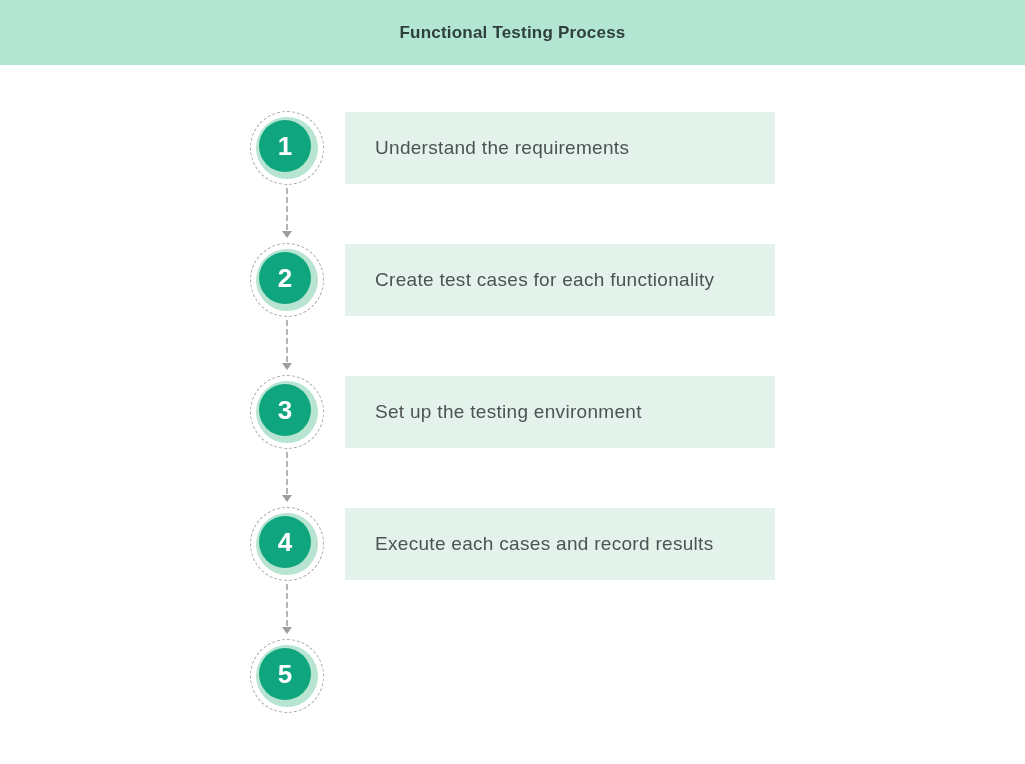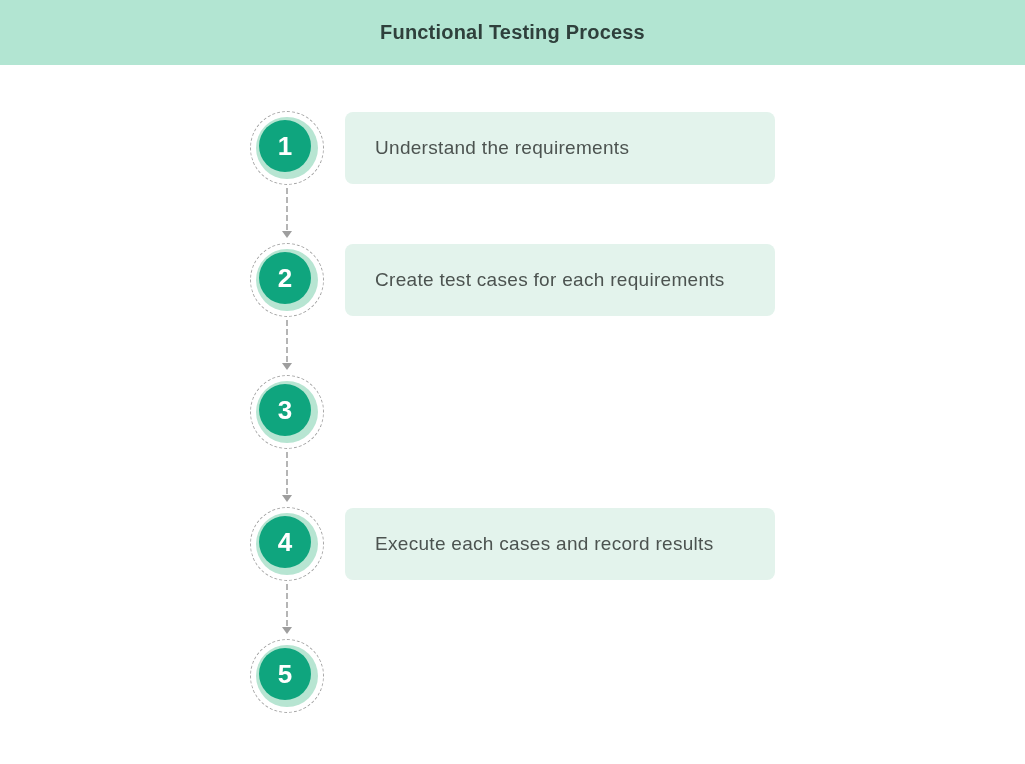--- a/index.html
+++ b/index.html
@@ -23,21 +23,21 @@
     overflow: hidden;
   }
   .page { position: relative; width: 1025px; height: 764px; }
   .header {
     position: absolute; top: 0; left: 0;
     width: 100%; height: 65px;
     background: var(--header-bg);
     display: flex; align-items: center; justify-content: center;
   }
   .title {
-    font-size: 20px; font-weight: 700;
+    font-size: 17px; font-weight: 700;
     color: var(--title-text);
     letter-spacing: 0.2px;
   }
   .steps {
     position: absolute; top: 111px; left: 250px;
   }
   .step {
     position: relative;
     display: flex; align-items: center;
     height: 74px;
@@ -81,21 +81,21 @@
     transform: translate(-2px, -2px);
   }
   .num {
     color: var(--number-text);
     font-size: 26px; font-weight: 700;
     line-height: 1;
   }
   .label-box {
     width: 430px; height: 72px;
     background: var(--box-bg);
-    border-radius: 8px;
+    border-radius: 0;
     display: flex; align-items: center;
     padding-left: 30px;
   }
   .label {
     font-size: 19px;
     color: var(--label-text);
     letter-spacing: 0.3px;
   }
 </style>
 </head>
@@ -123,32 +123,35 @@
   <div class="step">
     <div class="connector"></div>
     <div class="circle-outer">
       <div class="circle-ring">
         <div class="circle-inner">
           <span class="num">2</span>
         </div>
       </div>
     </div>
     <div class="label-box">
-      <span class="label">Create test cases for each requirements</span>
+      <span class="label">Create test cases for each functionality</span>
     </div>
   </div>
 
   <div class="step">
     <div class="connector"></div>
     <div class="circle-outer">
       <div class="circle-ring">
         <div class="circle-inner">
           <span class="num">3</span>
         </div>
       </div>
+    </div>
+    <div class="label-box">
+      <span class="label">Set up the testing environment</span>
     </div>
   </div>
 
   <div class="step">
     <div class="connector"></div>
     <div class="circle-outer">
       <div class="circle-ring">
         <div class="circle-inner">
           <span class="num">4</span>
         </div>

